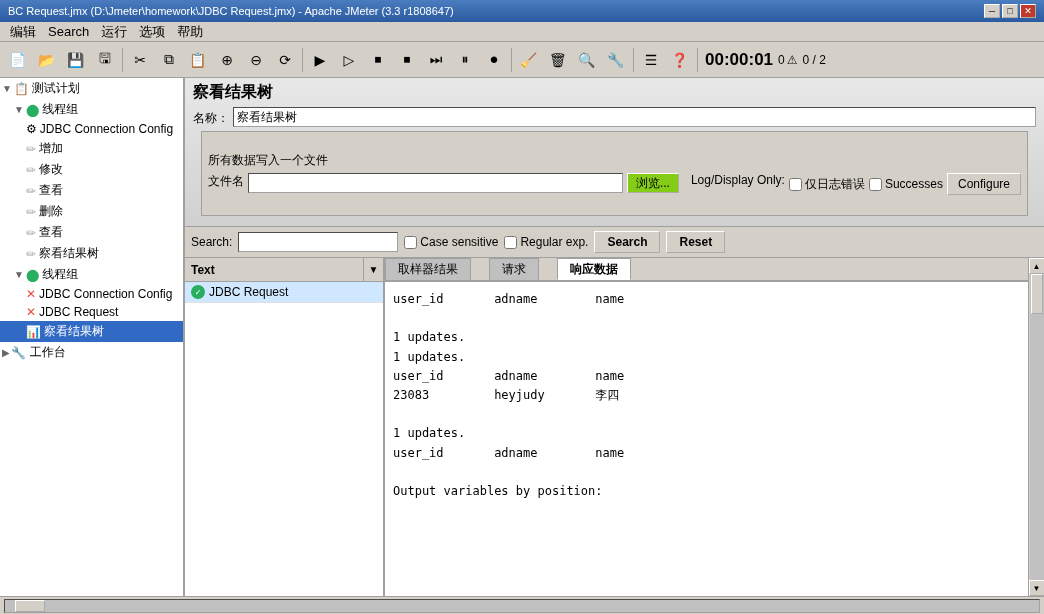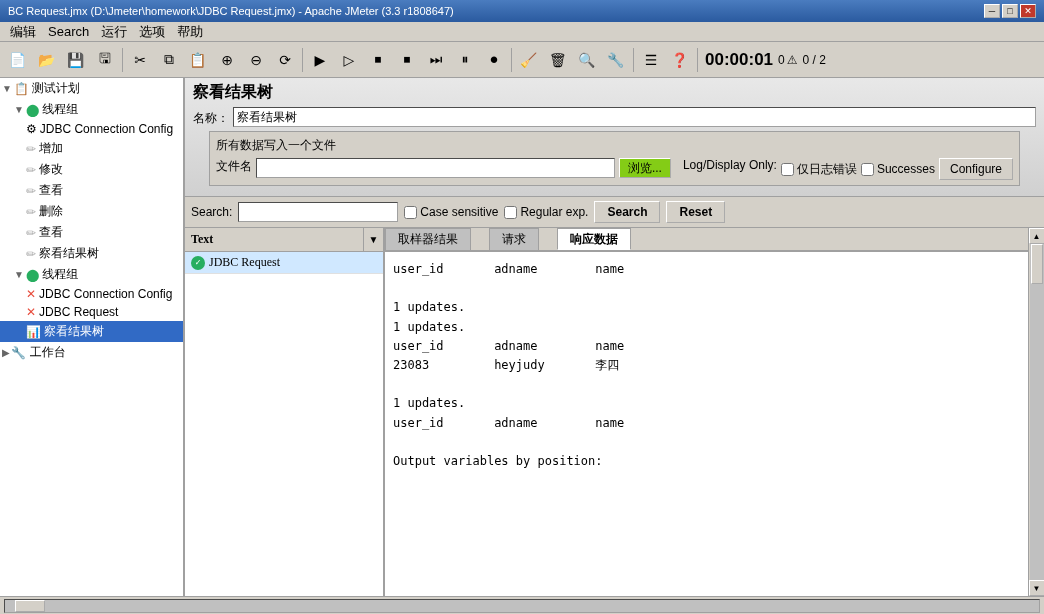--- a/index.html
+++ b/index.html
@@ -133,22 +133,22 @@
       border: 1px inset #a0a0a0;
       background: white;
       font-size: 12px;
       padding: 1px 3px;
     }
 
     
     .file-section {
       background: #d4d0c8;
       border: 1px solid #a0a0a0;
-      padding: 5px 6px;
-      margin: 4px 16px;
+      padding: 20px 6px;
+      margin: 4px 8px;
     }
     .file-section-title { font-size: 12px; margin-bottom: 4px; }
     .file-row { display: flex; gap: 4px; }
     .file-label { font-size: 12px; min-width: 30px; }
     .file-input {
       flex: 1;
       height: 20px;
       border: 1px inset #a0a0a0;
       background: white;
       font-size: 12px;
@@ -208,21 +208,20 @@
       overflow: hidden;
     }
 
     
     .results-list {
       width: 200px;
       background: white;
       border-right: 2px solid #a0a0a0;
       overflow-y: auto;
       flex-shrink: 0;
-      font-family: Liberation Serif, serif;
     }
 
     .results-list-header {
       display: flex;
       background: #d4d0c8;
       border-bottom: 1px solid #a0a0a0;
       height: 24px;
       align-items: center;
     }
     .results-list-header-text {

